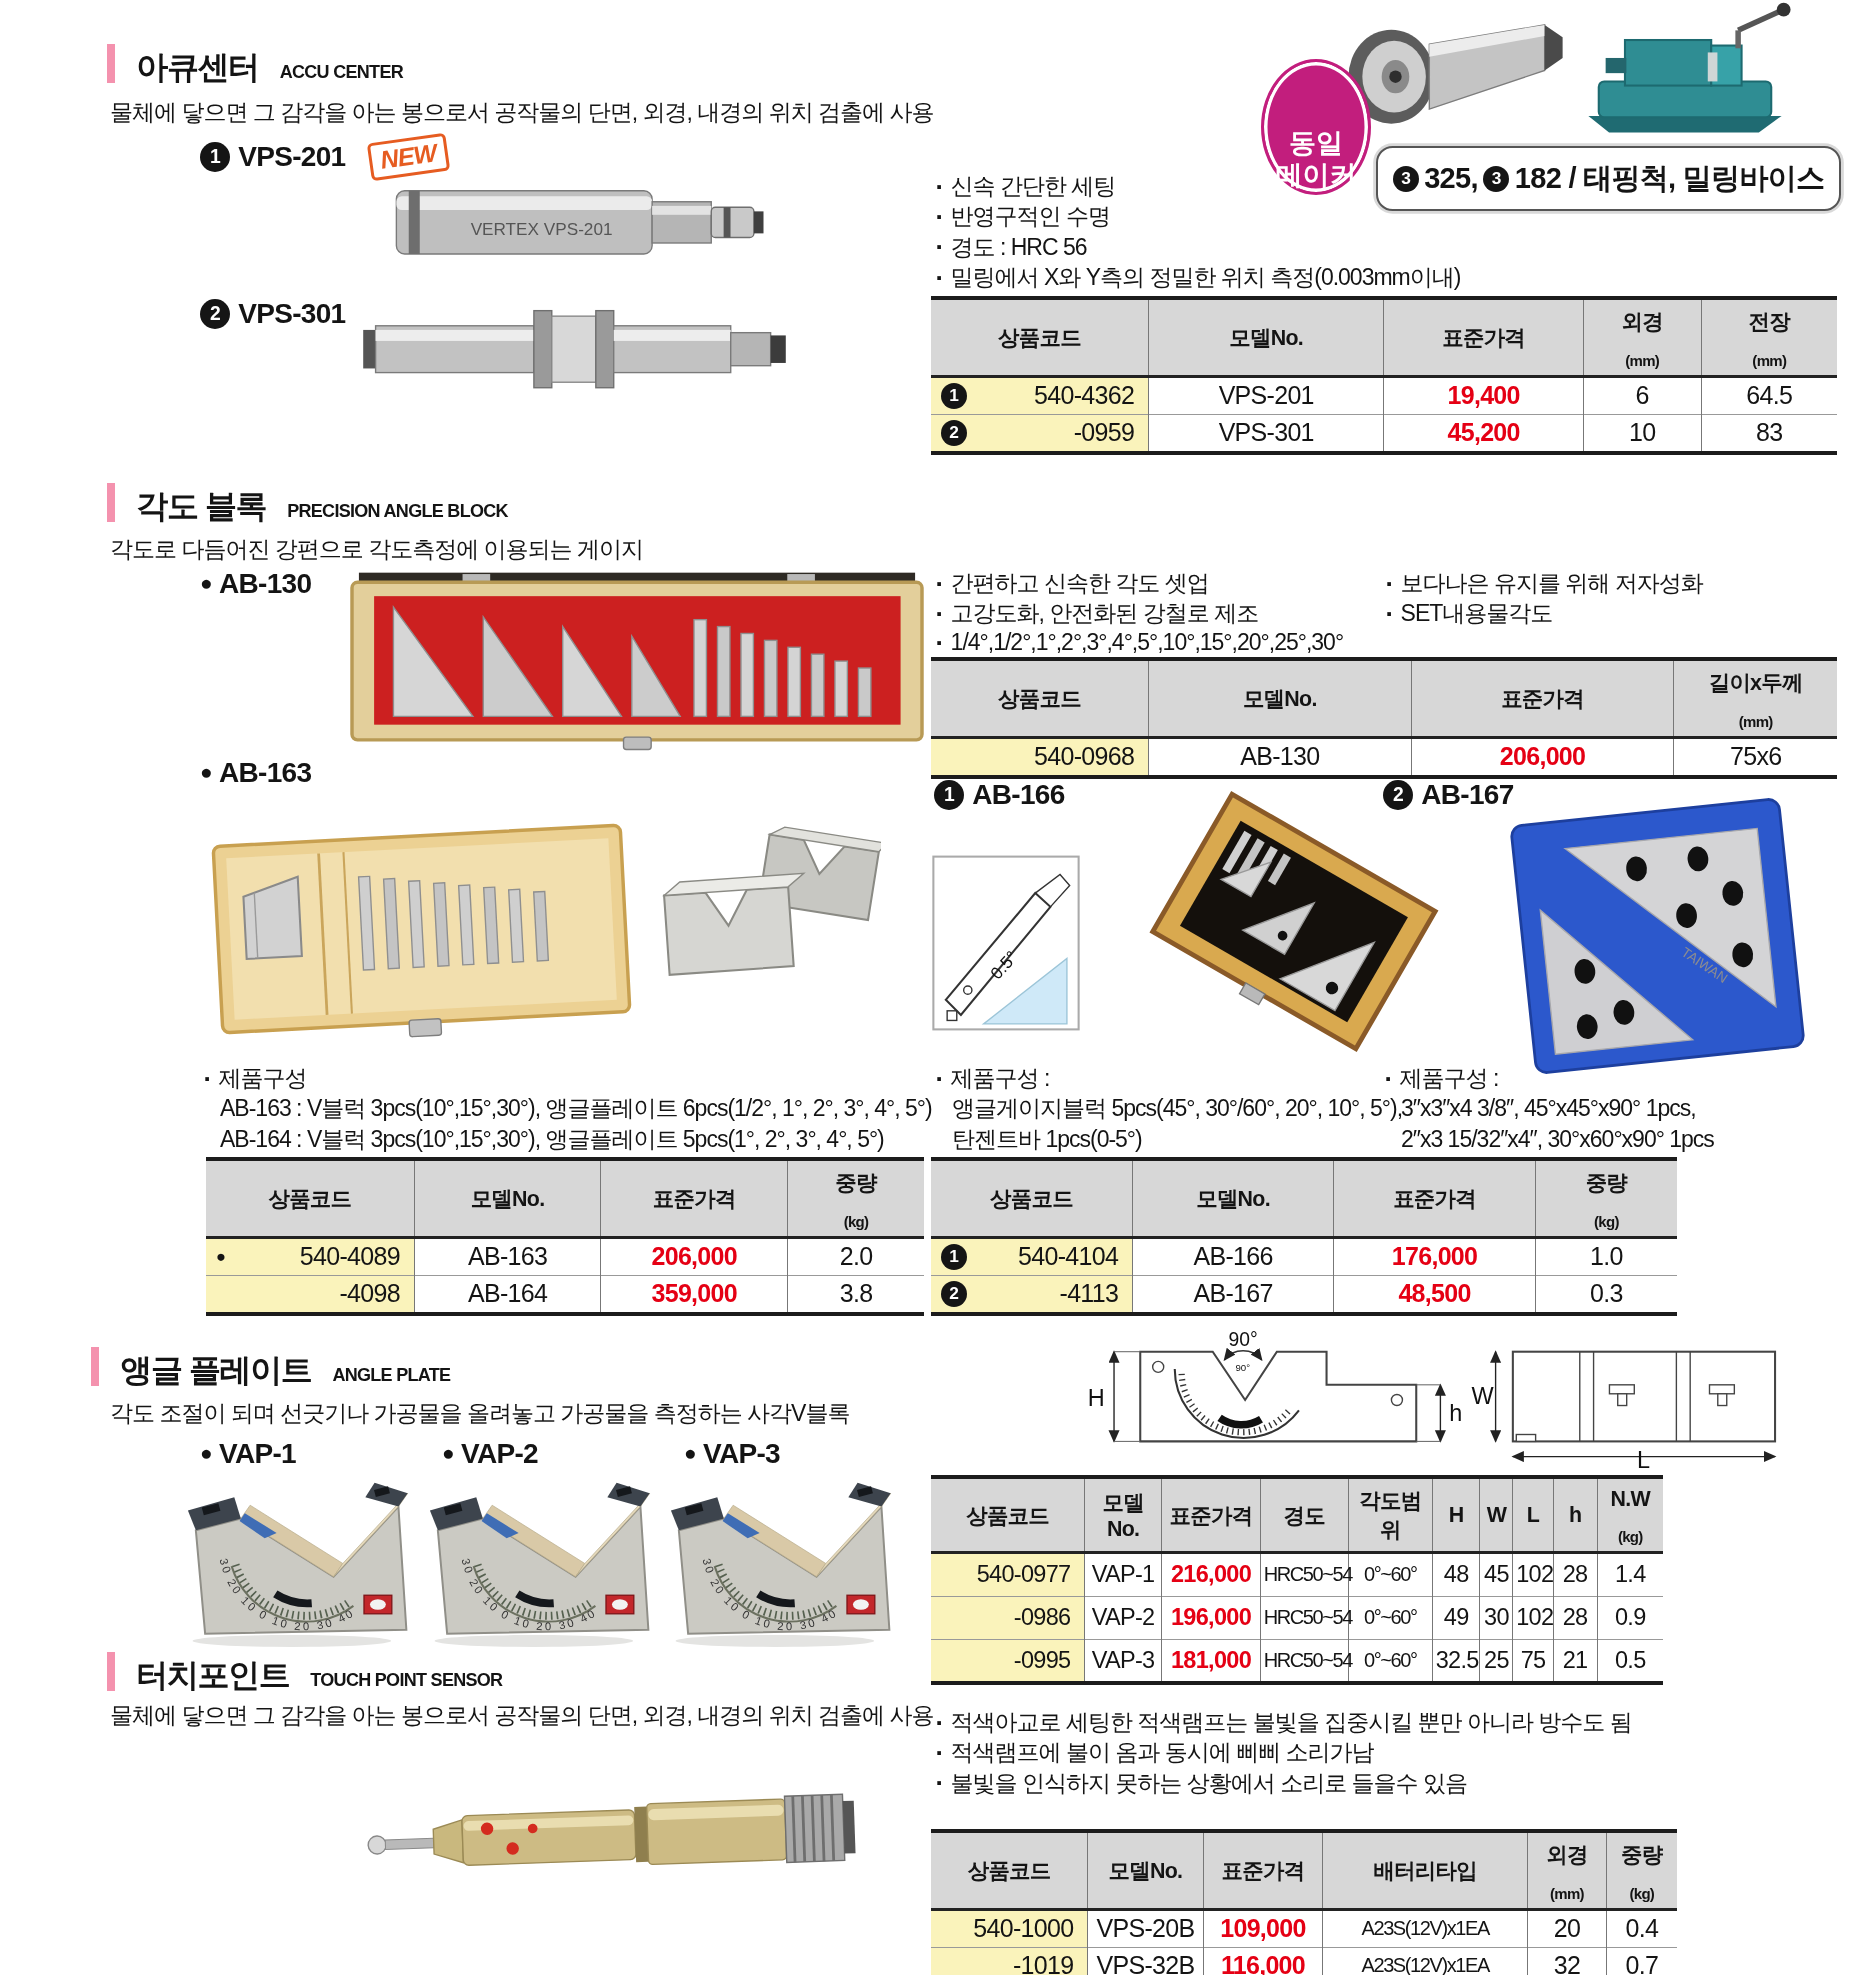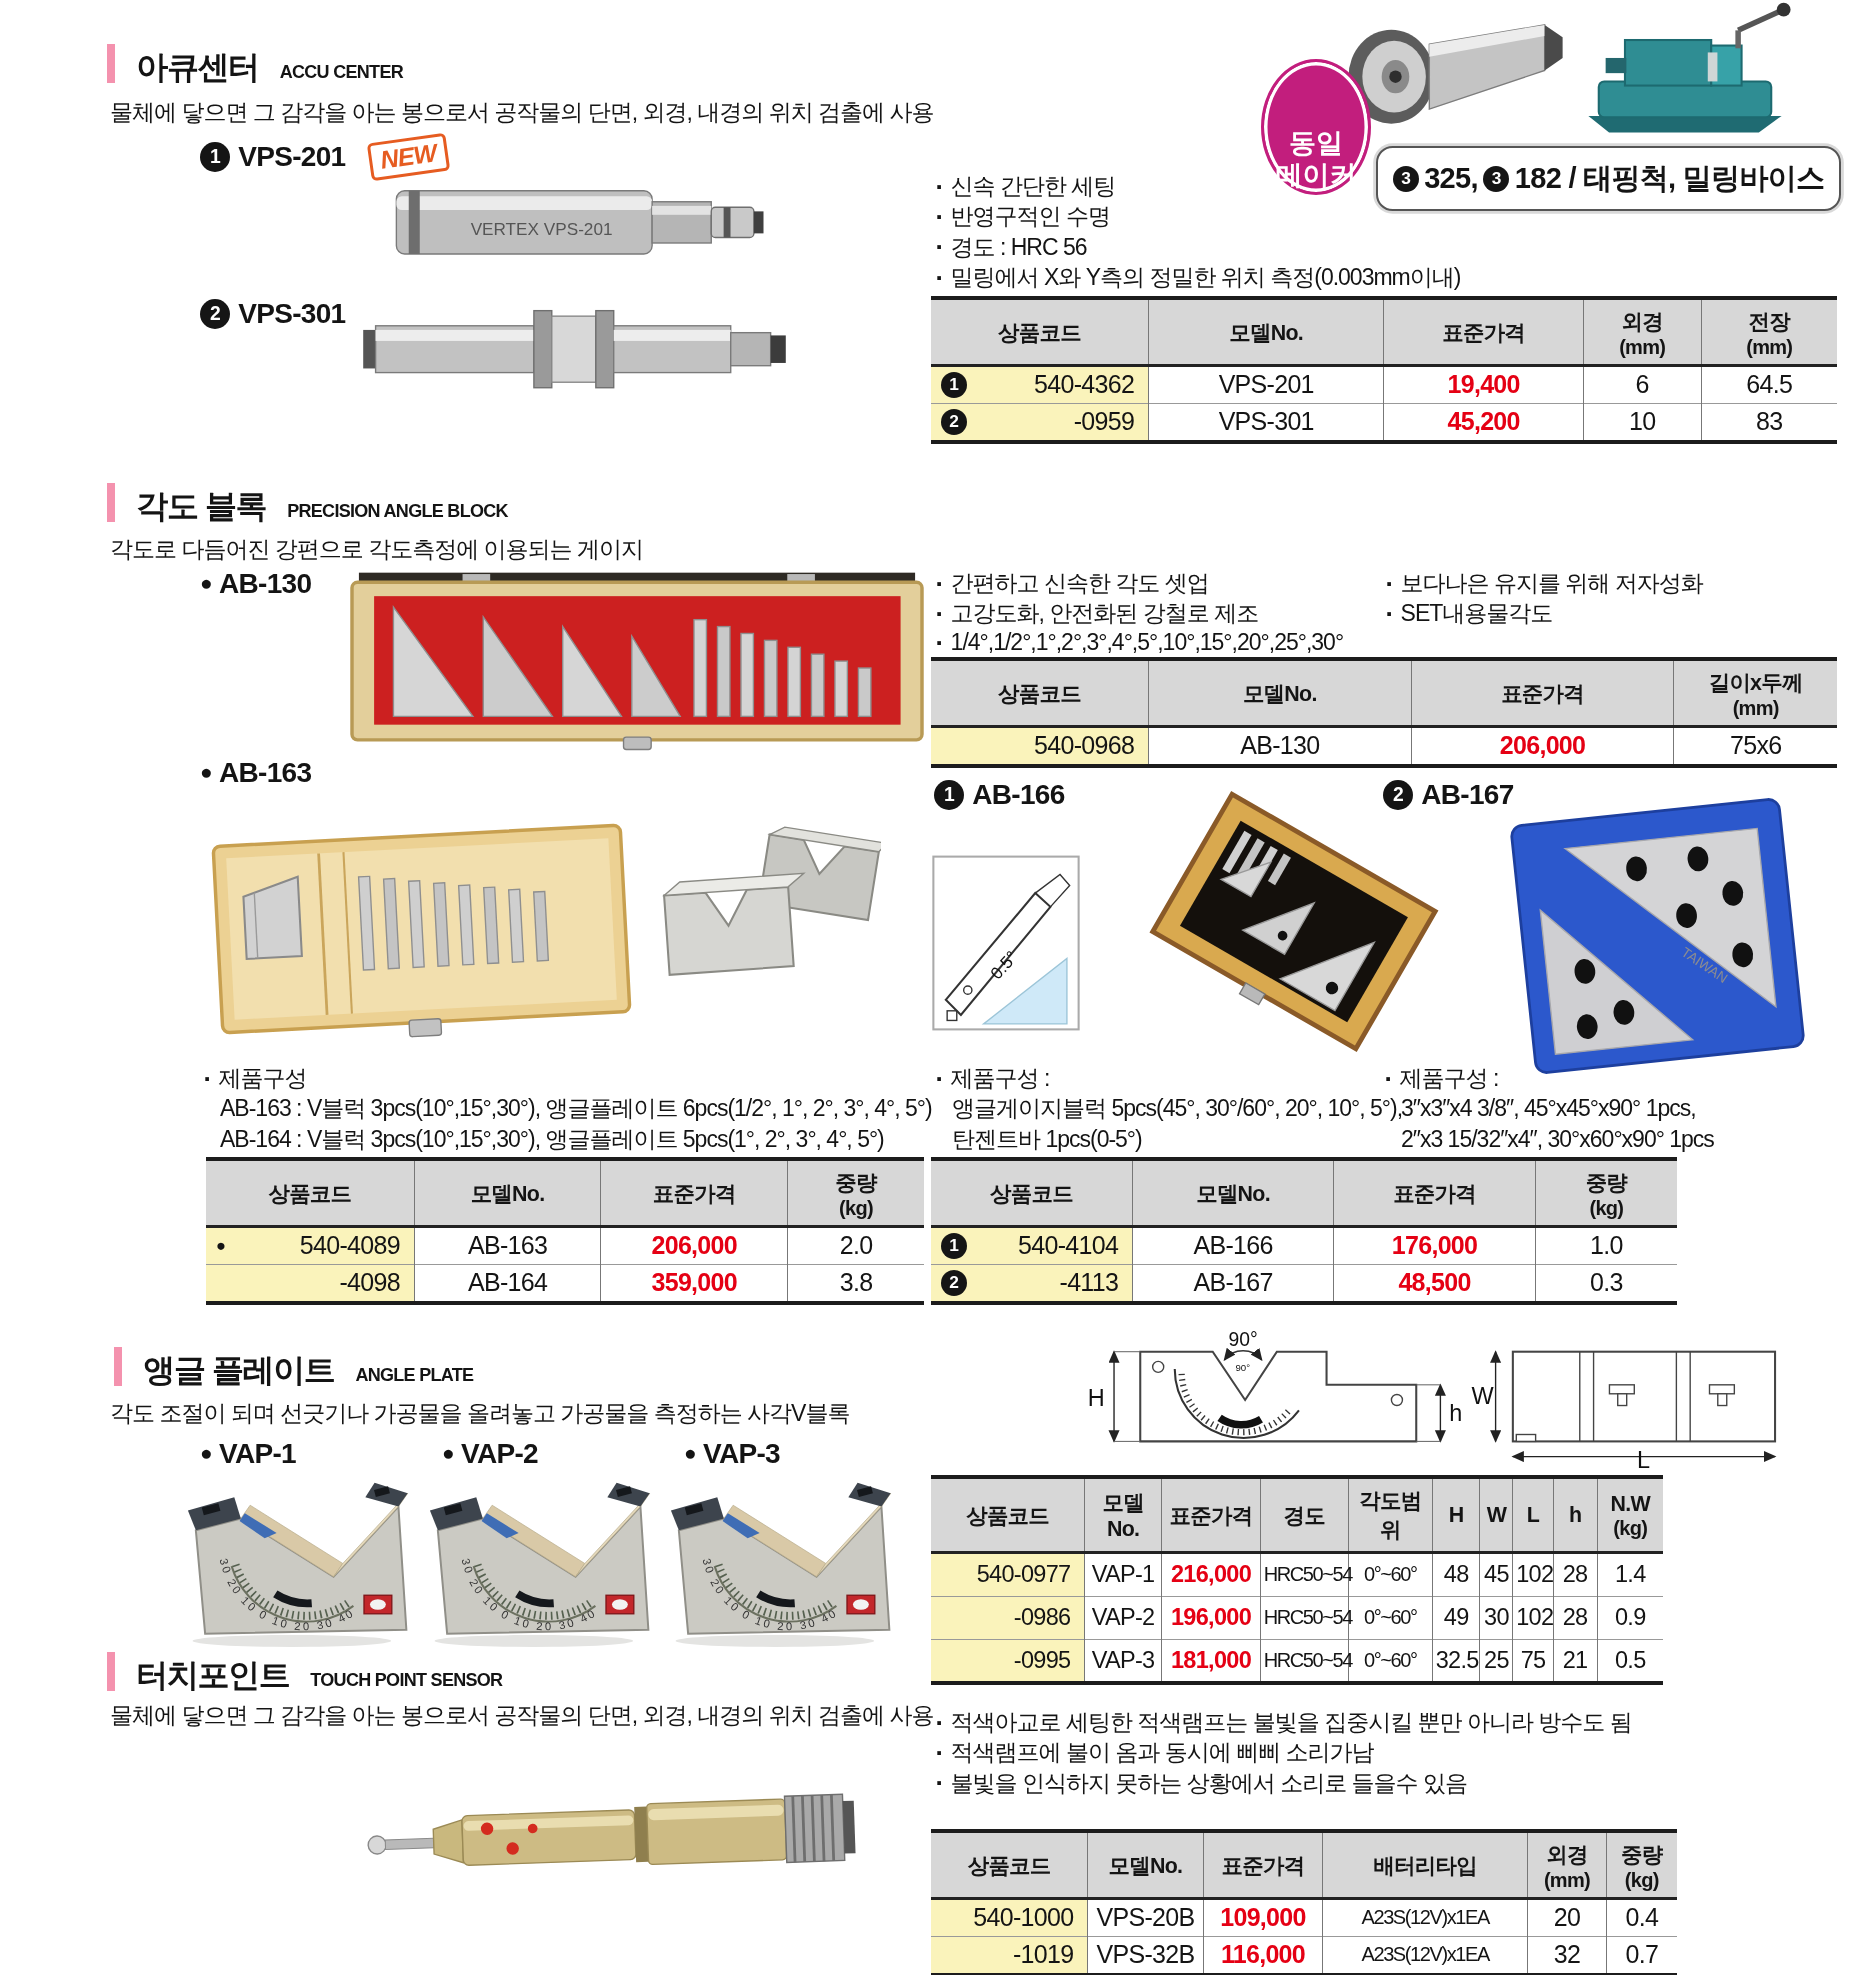--- a/index.html
+++ b/index.html
@@ -40,21 +40,21 @@
   .plain .feat::before{content:none;}
   .indent .feat{padding-left:18px;}
   .pairrow{display:flex;gap:48px;}
 
   
   table.ptable{position:absolute;border-collapse:collapse;table-layout:fixed;background:#fff;
                border-top:4.8px solid #1c1c1c;border-bottom:4.8px solid #1c1c1c;}
   .ptable th{background:#d7d7d7;border-left:1.4px solid #777;border-bottom:3.5px solid #222;
              font-size:21.4px;font-weight:bold;letter-spacing:-0.7px;padding:7px 1.4px;vertical-align:middle;}
   .ptable th:first-child{border-left:none;}
-  .ptable th .h2{font-size:20px;line-height:1;margin-top:1px;font-weight:bold;}
+  .ptable th .h2{font-size:15px;line-height:1;margin-top:17px;font-weight:bold;}
   .ptable td{border-left:1.4px solid #777;border-top:1.4px solid #999;font-size:25px;letter-spacing:-0.7px;
              text-align:center;height:33px;padding:1.4px 2.8px;}
   .ptable td:first-child{border-left:none;}
   .ptable tbody tr:first-child td{border-top:none;}
   .ptable td.code{background:#faf3bb;}
   .ptable td.price{color:#e50014;font-weight:bold;}
   .ptable td.small{font-size:20px;letter-spacing:-1.4px;}
   .cellwrap{display:flex;align-items:center;gap:4.1px;padding-left:7px;}
   .codeval{flex:1;text-align:right;padding-right:11px;}
   .dotmark{font-size:16.6px;flex:0 0 auto;}
@@ -478,21 +478,21 @@
               <span class="codeval">-4113</span>
             </span>
           </td>
           <td class="model">AB-167</td>
           <td class="price">48,500</td>
           <td class="num">0.3</td>
         </tr>
       </tbody>
     </table>
 
-  <div class="abs sec-head" style="left:114px;top:1347px;">
+  <div class="abs sec-head" style="left:91px;top:1347px;">
     <div class="pinkbar"></div>
     <span class="tko">앵글 플레이트</span>
     <span class="ten">ANGLE PLATE</span>
   </div>
   <div class="abs desc" style="left:110px;top:1398px;">각도 조절이 되며 선긋기나 가공물을 올려놓고 가공물을 측정하는 사각V블록</div>
 
   <div class="abs dotlabel" style="left:200px;top:1438px;">VAP-1</div>
   <div class="abs dotlabel" style="left:442px;top:1438px;">VAP-2</div>
   <div class="abs dotlabel" style="left:684px;top:1438px;">VAP-3</div>
 

